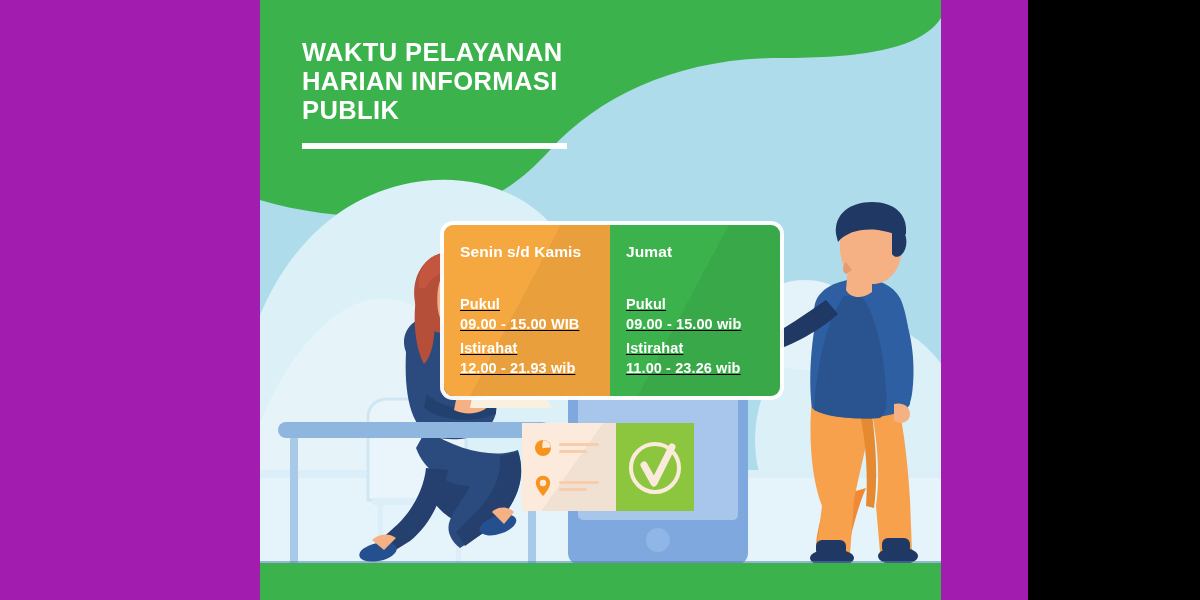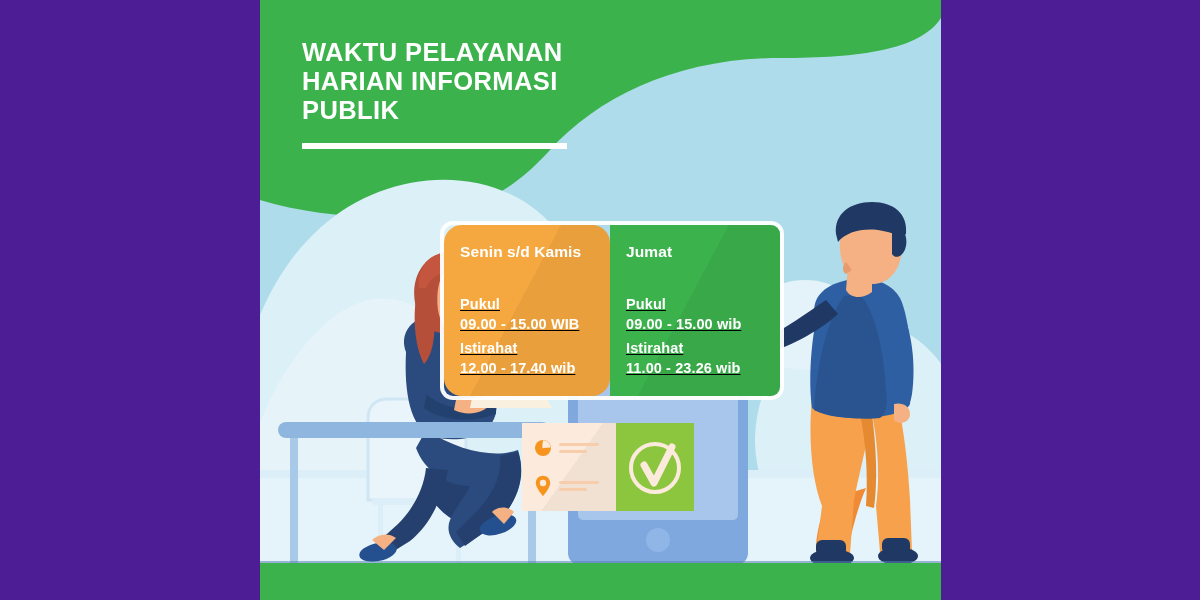--- a/index.html
+++ b/index.html
@@ -1,19 +1,19 @@
 <!DOCTYPE html>
 <html><head>
 <meta charset="utf-8">
 <style>
   * { margin:0; padding:0; box-sizing:border-box; }
   html,body { width:1200px; height:600px; background:#000; overflow:hidden; }
   body { font-family:"Liberation Sans", sans-serif; }
 
-  #stage { position:relative; width:1200px; height:600px; background:#4c1d95; }
+  #stage { position:relative; width:1028px; height:600px; background:#a21caf; }
 
   
   #poster {
     position:absolute; left:260px; top:0; width:681px; height:600px;
     overflow:hidden; background:#AEDCEA;
   }
 
   .layer { position:absolute; inset:0; }
   .layer svg { display:block; width:100%; height:100%; }
 
@@ -29,21 +29,21 @@
     margin-top:18px; width:265px; height:6px; background:#ffffff;
   }
 
   
   #schedule-card {
     position:absolute; left:184px; top:225px; width:336px; height:171px;
     display:flex; border-radius:9px; overflow:hidden; z-index:30;
     box-shadow:0 0 0 4px rgba(255,255,255,0.95);
   }
   .sched-col { padding:18px 0 0 16px; position:relative; overflow:hidden; }
-  .sched-col.left  { width:166px; background:#F5A83F;border-radius:18px; }
+  .sched-col.left  { width:166px; background:#F5A83F; }
   .sched-col.right { width:170px; background:#3CB24C; }
   .sched-col .diag {
     position:absolute; left:-10%; top:0; width:120%; height:100%;
     background:linear-gradient(118deg, rgba(0,0,0,0) 46%, rgba(0,0,0,0.055) 46%);
     pointer-events:none;
   }
   .sched-head {
     color:#ffffff; font-weight:bold; font-size:15.5px; letter-spacing:0.1px;
     position:relative; z-index:2;
   }
@@ -269,21 +269,21 @@
     <div id="schedule-card">
 
       <div class="sched-col left">
         <div class="diag"></div>
         <div class="sched-head">Senin s/d Kamis</div>
         <div class="sched-body">
           <div class="sched-line">Pukul</div>
           <div class="sched-line">09.00 - 15.00 WIB</div>
           <div class="sched-gap"></div>
           <div class="sched-line">Istirahat</div>
-          <div class="sched-line">12.00 - 17.40 wib</div>
+          <div class="sched-line">12.00 - 21.93 wib</div>
         </div>
       </div>
 
       <div class="sched-col right">
         <div class="diag"></div>
         <div class="sched-head">Jumat</div>
         <div class="sched-body">
           <div class="sched-line">Pukul</div>
           <div class="sched-line">09.00 - 15.00 wib</div>
           <div class="sched-gap"></div>

